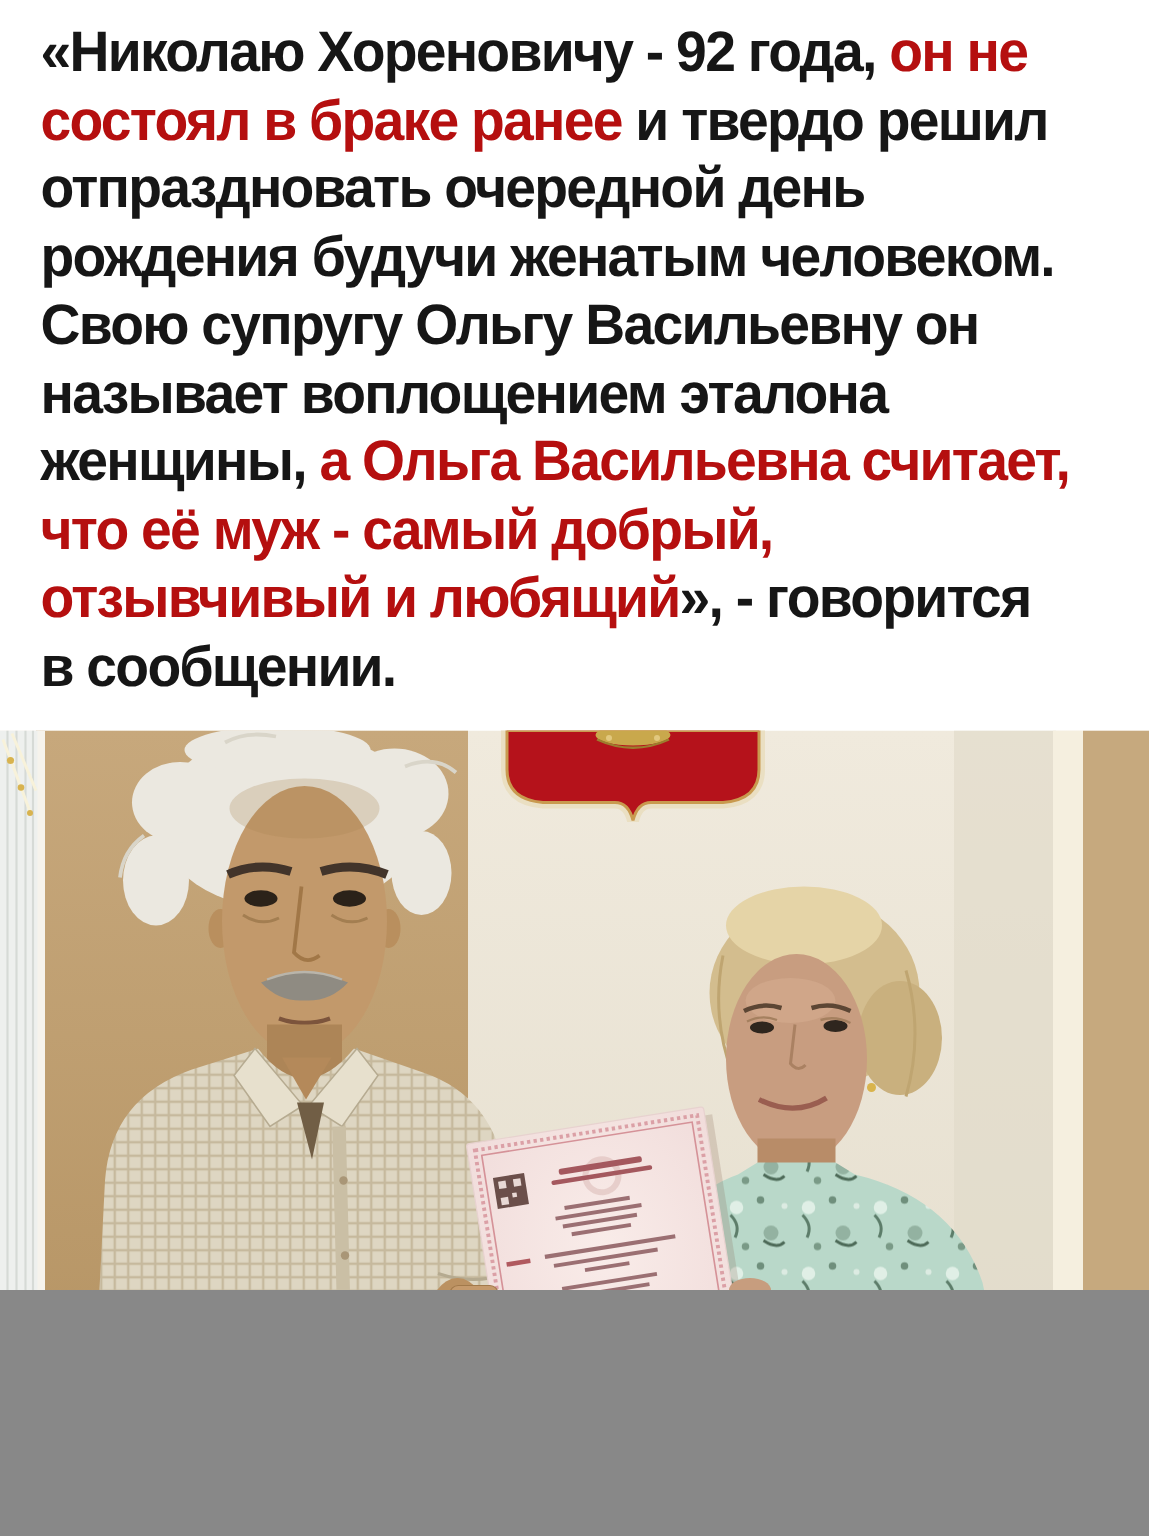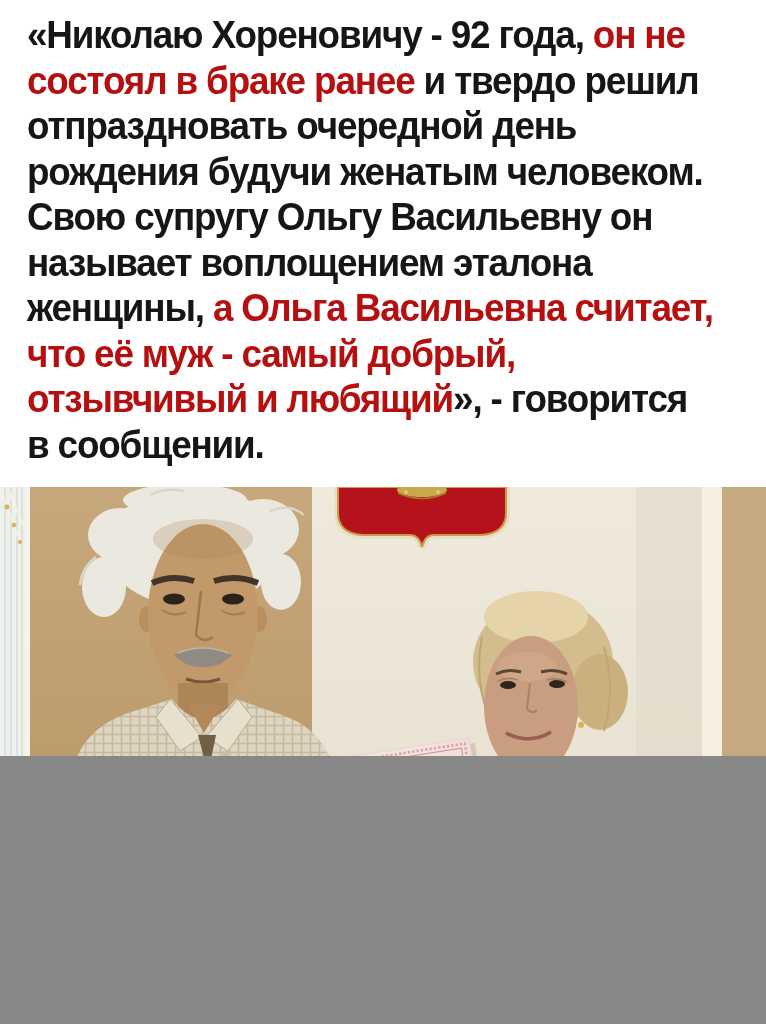--- a/index.html
+++ b/index.html
@@ -1,17 +1,17 @@
 <!DOCTYPE html>
 <html><head>
 <meta charset="utf-8">
 <style>
   html,body{margin:0;padding:0;background:#888;}
   .page{
-    position:relative;width:766px;height:756px;margin:0 auto;
+    position:relative;width:766px;height:860px;margin:0 auto;
     background:#ffffff;overflow:hidden;
     font-family:"Liberation Sans","DejaVu Sans",sans-serif;
   }
   .headline{
     position:absolute;top:13px;left:27px;right:4px;
   }
   .line{
     font-weight:700;
     font-size:38px;
     line-height:45.5px;

